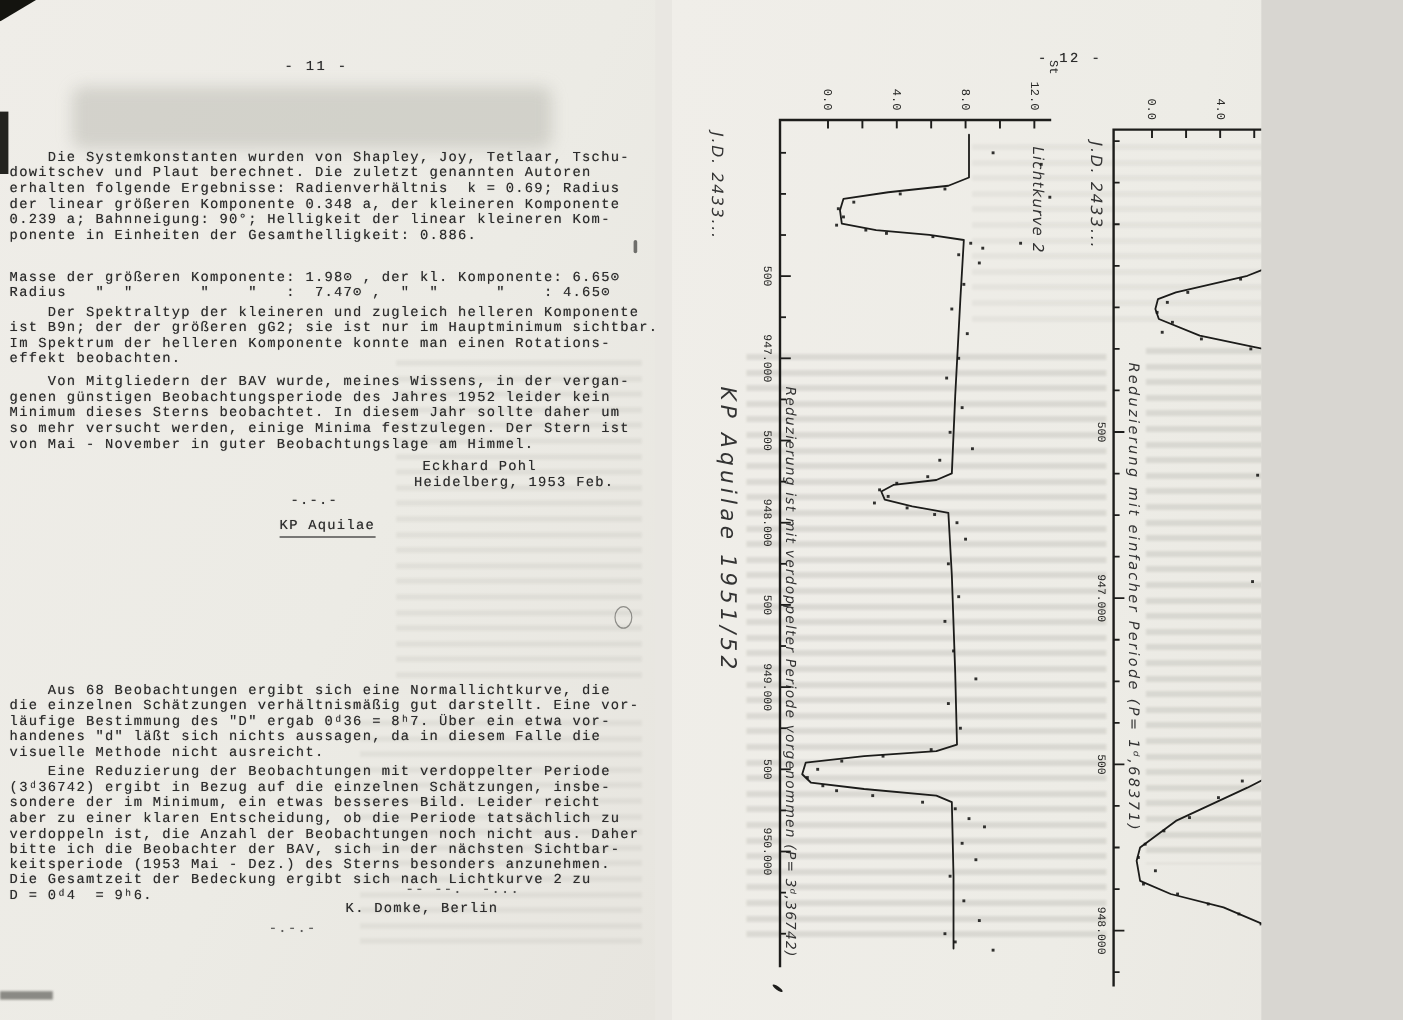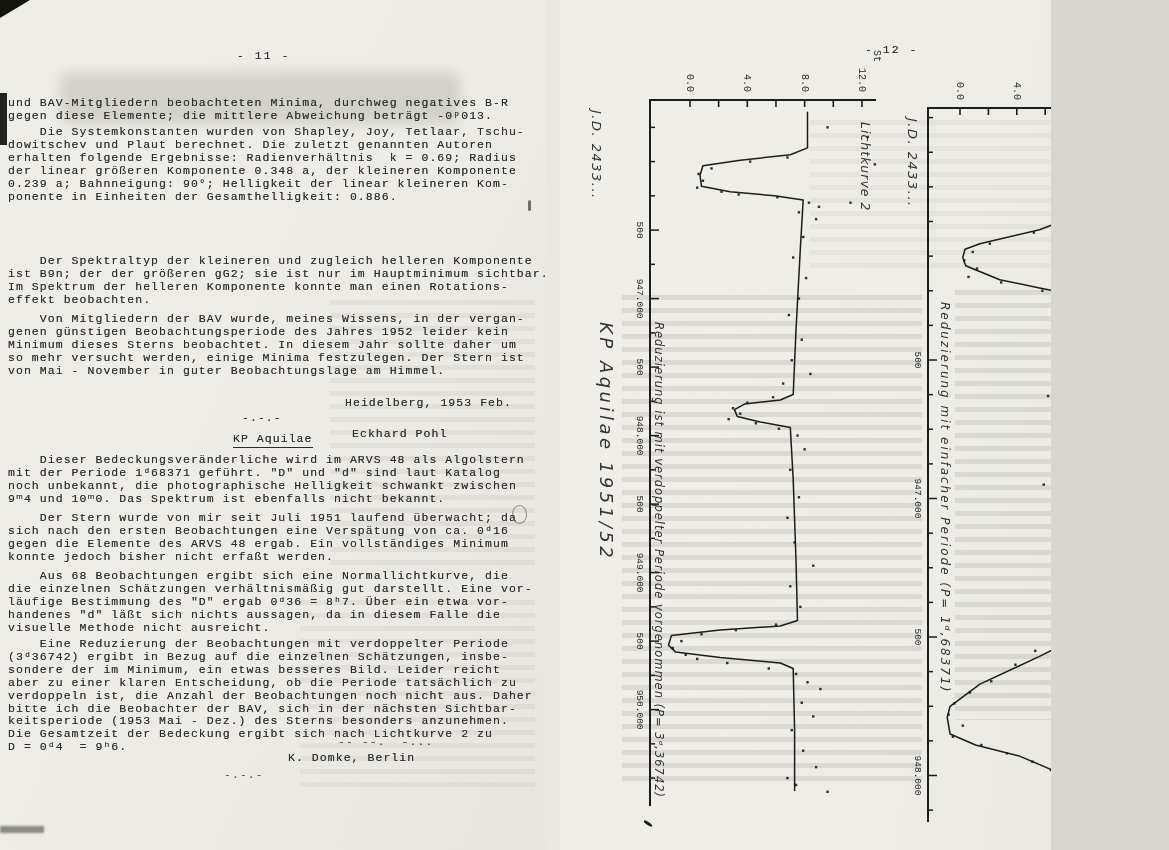--- a/index.html
+++ b/index.html
@@ -33,52 +33,44 @@
 
 <div id="scan">
 
   <div class="page" id="page11">
     <div class="blob" style="left:60px;top:72px;width:400px;height:52px;"></div>
     <div class="ghost" style="left:330px;top:300px;width:205px;height:270px;opacity:.55;"></div>
     <div class="ghost" style="left:300px;top:600px;width:235px;height:190px;opacity:.5;"></div>
 
     <div class="tblock center" style="left:237px;top:50px;">- 11 -</div>
 
-    <div class="tblock" style="left:8px;top:97px;">und BAV-Mitgliedern beobachteten Minima, durchweg negatives B-R
-gegen diese Elemente; die mittlere Abweichung beträgt -0ᵖ013.</div>
     <div class="tblock" style="left:8px;top:126px;">    Die Systemkonstanten wurden von Shapley, Joy, Tetlaar, Tschu-
 dowitschev und Plaut berechnet. Die zuletzt genannten Autoren
 erhalten folgende Ergebnisse: Radienverhältnis  k = 0.69; Radius
 der linear größeren Komponente 0.348 a, der kleineren Komponente
 0.239 a; Bahnneigung: 90°; Helligkeit der linear kleineren Kom-
 ponente in Einheiten der Gesamthelligkeit: 0.886.</div>
+    <div class="tblock" style="left:8px;top:226px;">Masse der größeren Komponente: 1.98⊙ , der kl. Komponente: 6.65⊙
+Radius   "  "       "    "   :  7.47⊙ ,  "  "      "    : 4.65⊙</div>
     <div class="tblock" style="left:8px;top:255px;">    Der Spektraltyp der kleineren und zugleich helleren Komponente
 ist B9n; der der größeren gG2; sie ist nur im Hauptminimum sichtbar.
 Im Spektrum der helleren Komponente konnte man einen Rotations-
 effekt beobachten.</div>
     <div class="tblock" style="left:8px;top:313px;">    Von Mitgliedern der BAV wurde, meines Wissens, in der vergan-
 genen günstigen Beobachtungsperiode des Jahres 1952 leider kein
 Minimum dieses Sterns beobachtet. In diesem Jahr sollte daher um
 so mehr versucht werden, einige Minima festzulegen. Der Stern ist
 von Mai - November in guter Beobachtungslage am Himmel.</div>
 
-    <div class="tblock" style="left:352px;top:384px;margin-top:44px;">Eckhard Pohl</div>
+    <div class="tblock" style="left:352px;top:384px;">Eckhard Pohl</div>
     <div class="tblock" style="left:345px;top:397px;">Heidelberg, 1953 Feb.</div>
     <div class="tblock" style="left:242px;top:412px;">-.-.-</div>
 
     <div class="tblock underl" style="left:233px;top:433px;">KP Aquilae</div>
 
-    <div class="tblock" style="left:8px;top:454px;">    Dieser Bedeckungsveränderliche wird im ARVS 48 als Algolstern
-mit der Periode 1ᵈ68371 geführt. "D" und "d" sind laut Katalog
-noch unbekannt, die photographische Helligkeit schwankt zwischen
-9ᵐ4 und 10ᵐ0. Das Spektrum ist ebenfalls nicht bekannt.</div>
-    <div class="tblock" style="left:8px;top:512px;">    Der Stern wurde von mir seit Juli 1951 laufend überwacht; da
-sich nach den ersten Beobachtungen eine Verspätung von ca. 0ᵈ16
-gegen die Elemente des ARVS 48 ergab. Ein vollständiges Minimum
-konnte jedoch bisher nicht erfaßt werden.</div>
     <div class="tblock" style="left:8px;top:570px;">    Aus 68 Beobachtungen ergibt sich eine Normallichtkurve, die
 die einzelnen Schätzungen verhältnismäßig gut darstellt. Eine vor-
 läufige Bestimmung des "D" ergab 0ᵈ36 = 8ʰ7. Über ein etwa vor-
 handenes "d" läßt sich nichts aussagen, da in diesem Falle die
 visuelle Methode nicht ausreicht.</div>
     <div class="tblock" style="left:8px;top:638px;font-family:Liberation Mono, monospace;">    Eine Reduzierung der Beobachtungen mit verdoppelter Periode
 (3ᵈ36742) ergibt in Bezug auf die einzelnen Schätzungen, insbe-
 sondere der im Minimum, ein etwas besseres Bild. Leider reicht
 aber zu einer klaren Entscheidung, ob die Periode tatsächlich zu
 verdoppeln ist, die Anzahl der Beobachtungen noch nicht aus. Daher

